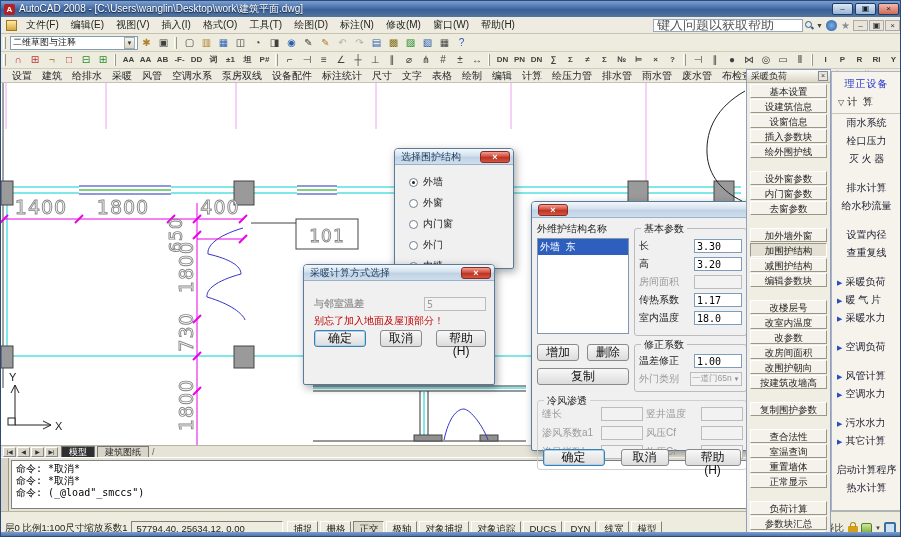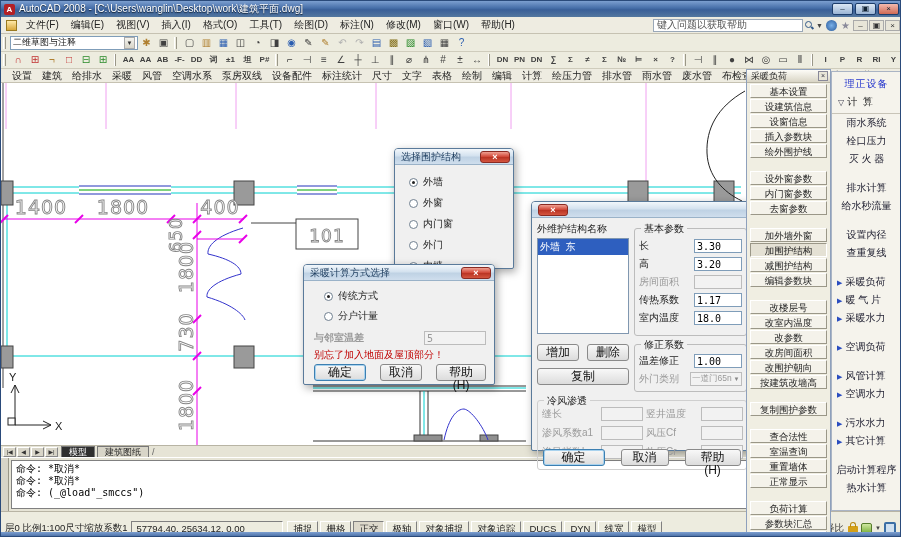--- a/index.html
+++ b/index.html
@@ -17,21 +17,21 @@
   #titlebar .spacer{flex:1;}
   .winbtn{width:21px;height:12px;margin-left:2px;border:1px solid #1d3d6b;border-radius:2px;
     background:linear-gradient(#dce8f5,#9ab4d4);color:#123;font-size:8px;line-height:10px;text-align:center;}
   .winbtn.close{background:linear-gradient(#f3b9ad,#cf6a55);}
   
   #menubar{position:absolute;left:0;top:16px;width:901px;height:17px;background:#eeece1;
     border-bottom:1px solid #c6c2b2;display:flex;align-items:center;padding:0 2px;}
   #menubar .docico{width:11px;height:11px;background:linear-gradient(#ffe9a8,#d8a83c);border:1px solid #9a7a20;margin:0 3px;}
   .menu-item{padding:0 6px;font-size:10px;white-space:nowrap;}
   #menubar .spacer{flex:1;}
-  #helpbox{width:150px;height:13px;font-size:10px;color:#555;border:1px solid #9aa8b8;background:#fff;padding:0 3px;
+  #helpbox{width:150px;height:13px;font-size:13px;color:#555;border:1px solid #9aa8b8;background:#fff;padding:0 3px;
     font-family:"Liberation Sans",sans-serif;}
   .lens{position:relative;width:10px;height:10px;margin:0 1px;}
   .lens::before{content:"";position:absolute;left:1px;top:1px;width:5px;height:5px;border:1.5px solid #335a8a;border-radius:50%;}
   .lens::after{content:"";position:absolute;left:7px;top:7px;width:3px;height:1.5px;background:#335a8a;transform:rotate(45deg);}
   .mgl{font-size:7px;color:#444;margin:0 1px;}
   .commico{width:11px;height:11px;border-radius:50%;background:radial-gradient(#7ab0e8,#2a5a9a);margin:0 2px;}
   .starico{color:#8a8a9a;font-size:10px;margin:0 2px;}
   .mdibtn{width:15px;height:11px;border:1px solid #aaa;background:#e8e5d8;font-size:8px;line-height:9px;text-align:center;color:#333;margin-left:1px;}
   
   .tbrow{position:absolute;left:0;width:901px;background:#edecdf;border-bottom:1px solid #cfccbc;
@@ -700,32 +700,20 @@
       </div>
     </div>
   </div>
 
   <div id="dlgC" class="dlg">
     <div class="tbar">
       <span class="tt">采暖计算方式选择</span>
       <span class="xbtn">×</span>
     </div>
     <div class="body">
-      <div style="display:flex;flex-direction:column;gap:6px;padding-left:10px;">
-
-          <label class="ropt">
-            <span class="radio on"></span>
-            <span>传统方式</span>
-          </label>
-
-          <label class="ropt">
-            <span class="radio"></span>
-            <span>分户计量</span>
-          </label>
-        </div>
       <div class="trow">
         <span class="dlbl dis" style="flex:1;font-weight:bold;">与邻室温差</span>
         <input class="din dis" style="width: 62px;" readonly="" value="5">
       </div>
       <div class="warn">别忘了加入地面及屋顶部分！</div>
       <div class="brow">
         <button class="btn def" style="width:54px;">确定</button>
         <button class="btn" style="width:44px;">取消</button>
         <button class="btn" style="width:52px;">帮助(H)</button>
       </div>

